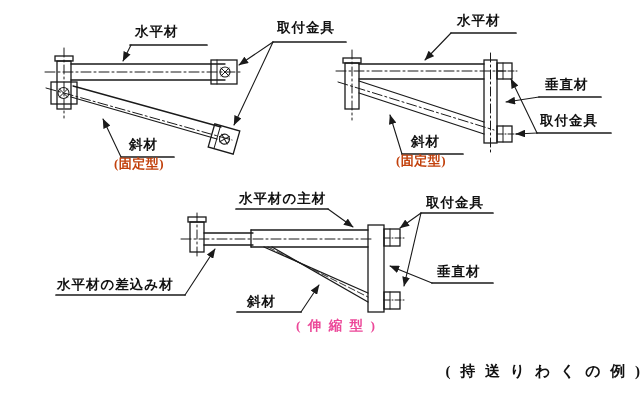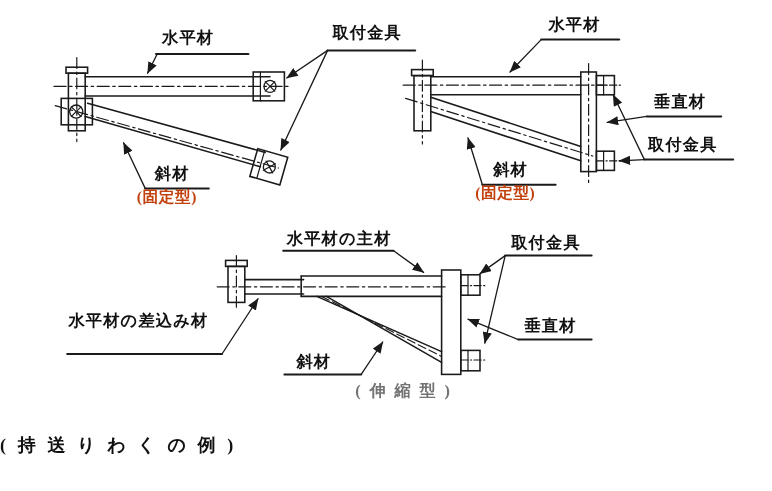--- a/index.html
+++ b/index.html
@@ -3,23 +3,23 @@
 <meta charset="utf-8">
 <style>
   html,body{margin:0;padding:0;background:#fff;}
   #stage{position:relative;width:643px;height:409px;background:#ffffff;overflow:hidden;
          font-family:"Liberation Serif","DejaVu Serif",serif;color:#111;}
   #lineart{position:absolute;left:0;top:0;}
   .lbl{position:absolute;font-size:13.5px;font-weight:600;letter-spacing:1px;
        white-space:nowrap;line-height:1.15;color:#111;}
   .type-lbl{position:absolute;font-size:13px;font-weight:600;letter-spacing:0.5px;
        white-space:nowrap;color:#c2410c;}
-  .fig-caption{position:absolute;left:0;right:0;text-align:left;top:362px;
+  .fig-caption{position:absolute;left:0;right:0;text-align:right;top:362px;
        font-size:15px;font-weight:700;letter-spacing:3px;color:#111;}
-  .sub-caption{position:absolute;font-size:13.5px;font-weight:700;letter-spacing:2px;color:#737373;}
+  .sub-caption{position:absolute;font-size:13.5px;font-weight:700;letter-spacing:2px;color:#ec4899;}
 </style>
 </head>
 <body>
 
 <div id="stage">
 
   <svg id="lineart" width="643" height="409" viewBox="0 0 643 409" fill="none" stroke="#1a1a1a" stroke-width="1.3" stroke-linecap="round">
     <defs>
       <marker id="arr" viewBox="0 0 10 8" refX="9.5" refY="4" markerWidth="9" markerHeight="7" orient="auto-start-reverse">
         <path d="M0,0 L10,4 L0,8 z" fill="#1a1a1a" stroke="none"></path>
@@ -170,18 +170,18 @@
 
   <div class="lbl" style="left:457px;top:13px;">水平材</div>
   <div class="lbl" style="left:545px;top:77px;">垂直材</div>
   <div class="lbl" style="left:540px;top:113px;">取付金具</div>
   <div class="lbl" style="left:411px;top:134px;">斜材</div>
   <div class="type-lbl" style="left:396px;top:152px;">(固定型)</div>
 
   <div class="lbl" style="left:239px;top:191px;font-family:Liberation Serif, serif;">水平材の主材</div>
   <div class="lbl" style="left:426px;top:195px;">取付金具</div>
   <div class="lbl" style="left:437px;top:264px;">垂直材</div>
-  <div class="lbl" style="left:57px;top:260px;">水平材の差込み材</div>
+  <div class="lbl" style="left:57px;top:277px;">水平材の差込み材</div>
   <div class="lbl" style="left:247px;top:294px;">斜材</div>
   <div class="sub-caption" style="left:296px;top:317px;">( 伸 縮 型 )</div>
 
   <div class="fig-caption">( 持 送 り わ く の 例 )</div>
 </div>
 
 </body></html>

